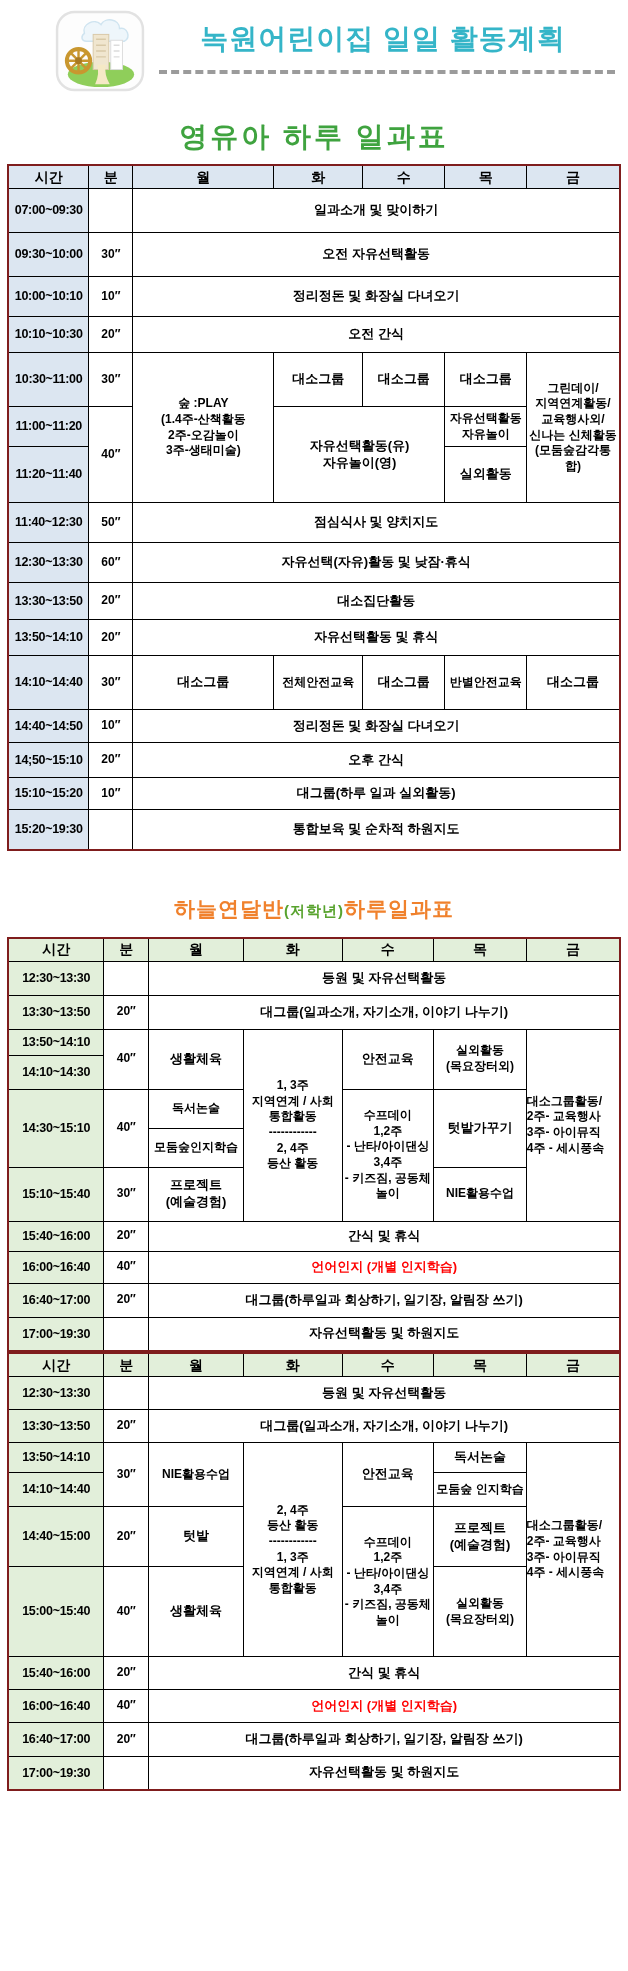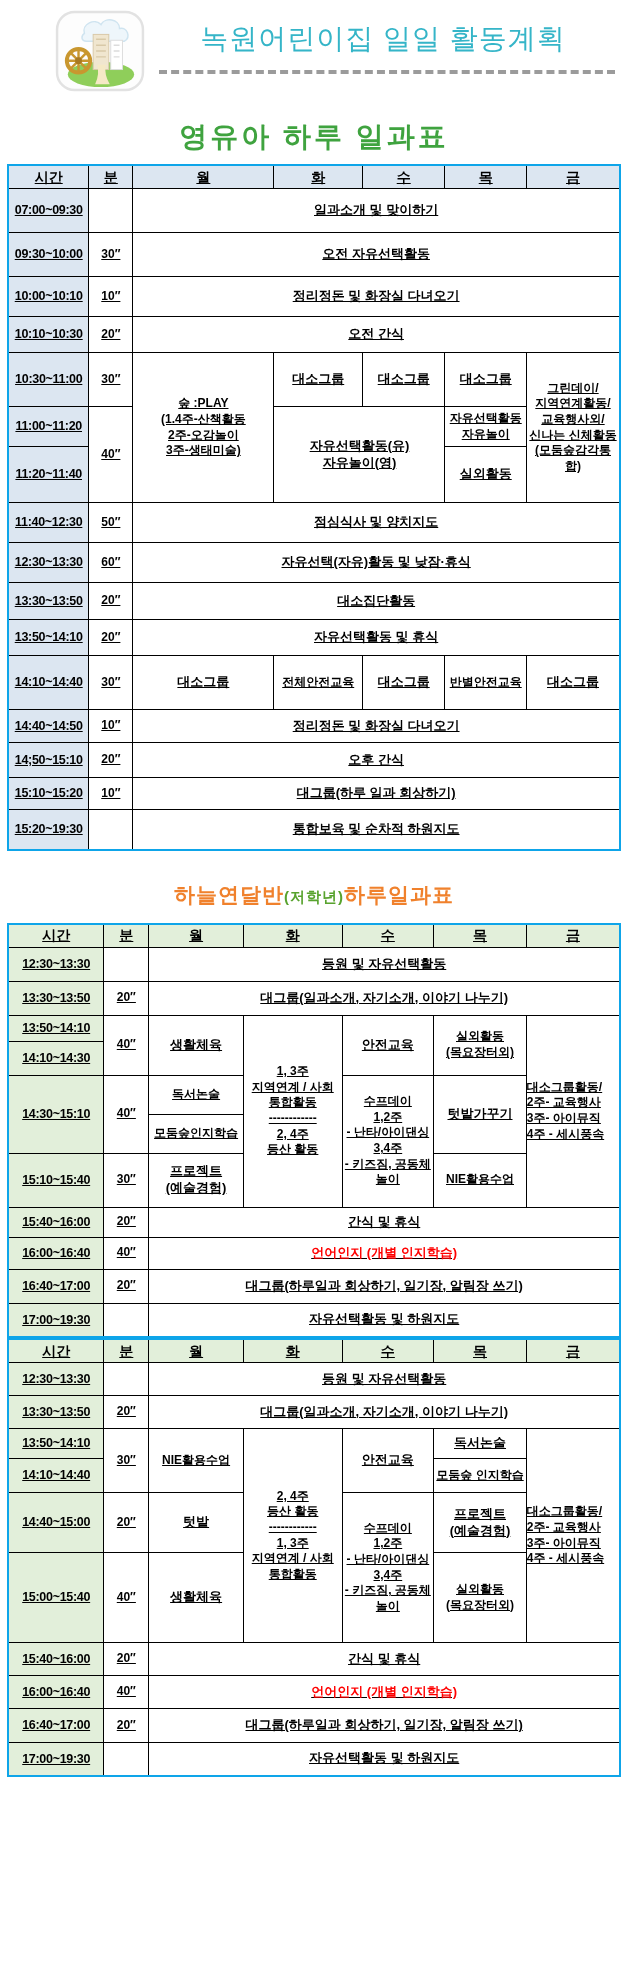--- a/index.html
+++ b/index.html
@@ -3,33 +3,33 @@
 <meta charset="utf-8">
 <style>
   html,body{margin:0;padding:0;background:#fff;}
   body{width:628px;font-family:"Liberation Sans","DejaVu Sans",sans-serif;color:#000;}
   .page{padding:4px 7px 10px;}
 
   
   header{display:flex;align-items:flex-start;padding:6px 0 0 48px;height:92px;}
   .logo{width:90px;height:82px;flex:none;}
   .head-right{flex:1;min-width:0;}
-  h1.doc-title{margin:10px 6px 0;text-align:center;font-size:28px;font-weight:normal;
+  h1.doc-title{margin:10px 6px 0;text-align:center;font-size:28px;font-weight:bold;
     color:var(--title_teal,#35b5c8);letter-spacing:1px;}
   .dash{border-bottom:4px dashed #9b9b9b;margin:12px 6px 0 14px;height:0;}
 
   
   .sec-title{text-align:center;font-size:28px;font-weight:bold;color:var(--section_green,#3fa33f);
     letter-spacing:3px;margin:16px 0 8px;}
   .class-title{text-align:center;font-size:21px;font-weight:bold;color:var(--class_orange,#f0812c);
-    margin:30px 0 14px;letter-spacing:1px;}
+    margin:44px 0 14px;letter-spacing:1px;}
   .class-title .sub{color:var(--subtitle_green,#58a32e);font-size:15px;}
 
   
-  table{border-collapse:collapse;margin:0 auto;table-layout:fixed;border:2px solid #0ea5e9;text-decoration:underline;}
+  table{border-collapse:collapse;margin:0 auto;table-layout:fixed;border:2px solid #7f1d1d;}
   th,td{border:1px solid #000;text-align:center;vertical-align:middle;font-weight:bold;
     font-size:13px;line-height:1.3;padding:1px;white-space:pre-line;overflow:hidden;}
   th{font-size:14px;height:20px;}
   .t-blue th,.t-blue td.tm{background:var(--table1_header_bg,#dce6f1);}
   .t-green th,.t-green td.tm{background:var(--table23_header_bg,#e2efda);}
   td.tm{font-size:12.5px;letter-spacing:-0.3px;}
   td.mn{font-size:12px;}
   td.sm{font-size:12px;}
   td.red{color:var(--alert_red,#ff0000);}
   td.left{text-align:left;padding-left:0;}
@@ -175,21 +175,21 @@
           <td colspan="5">정리정돈 및 화장실 다녀오기</td>
         </tr>
         <tr style="height: 35px;">
           <td class="tm">14;50~15:10</td>
           <td class="mn">20″</td>
           <td colspan="5">오후 간식</td>
         </tr>
         <tr style="height: 32px;">
           <td class="tm">15:10~15:20</td>
           <td class="mn">10″</td>
-          <td colspan="5">대그룹(하루 일과 회상하기)</td>
+          <td colspan="5">대그룹(하루 일과 실외활동)</td>
         </tr>
         <tr style="height: 40px;">
           <td class="tm">15:20~19:30</td>
           <td class="mn"></td>
           <td colspan="5">통합보육 및 순차적 하원지도</td>
         </tr>
       </tbody>
     </table>
 
 

